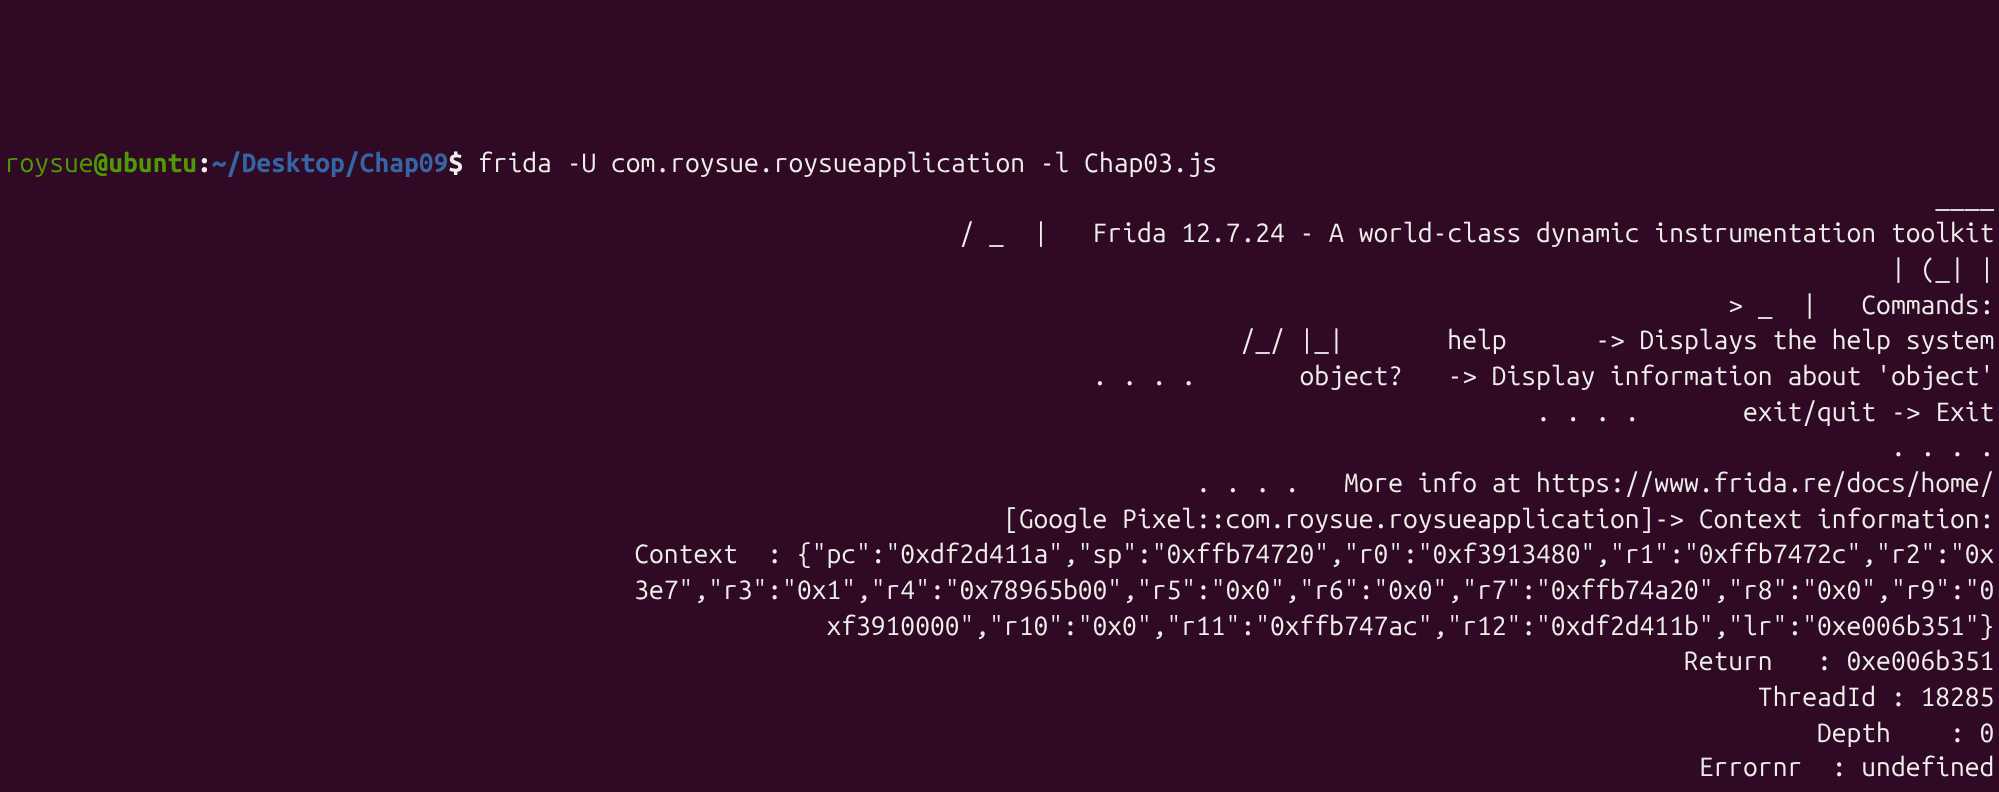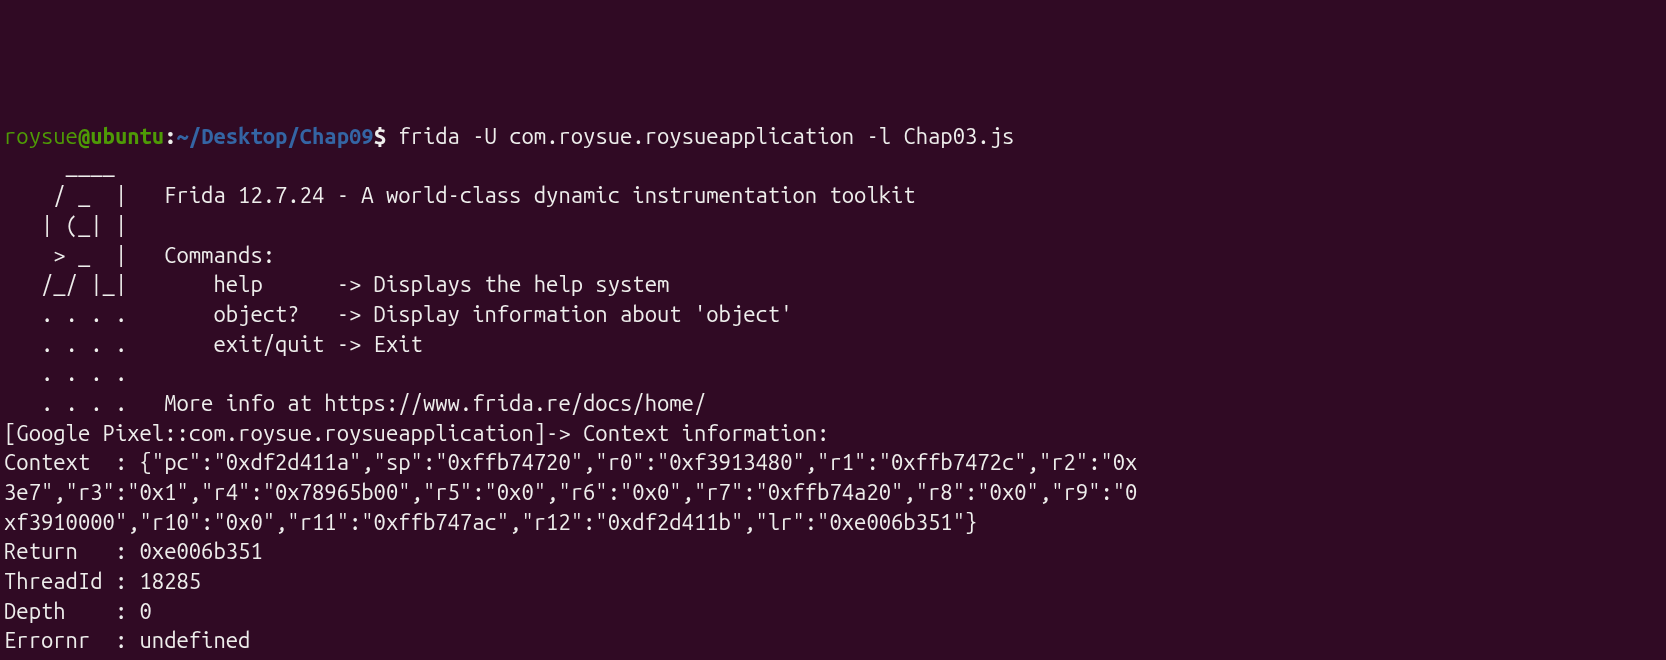--- a/index.html
+++ b/index.html
@@ -37,20 +37,21 @@
     }
     .prompt-dollar {
       color: #eeeeec;
       font-weight: bold;
     }
     .command {
       color: #eeeeec;
     }
     .output {
       color: #eeeeec;
+      text-align: right;
     }
     .line {
       display: block;
     }
   </style>
 </head>
 <body>
 
 
 

